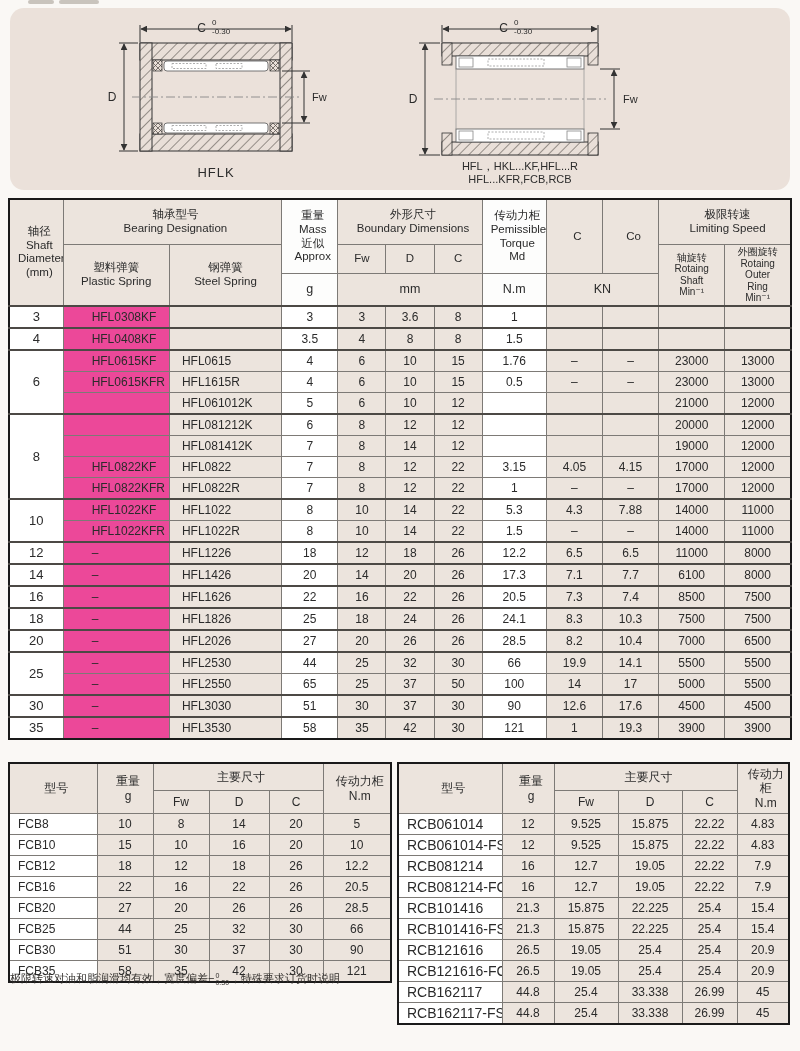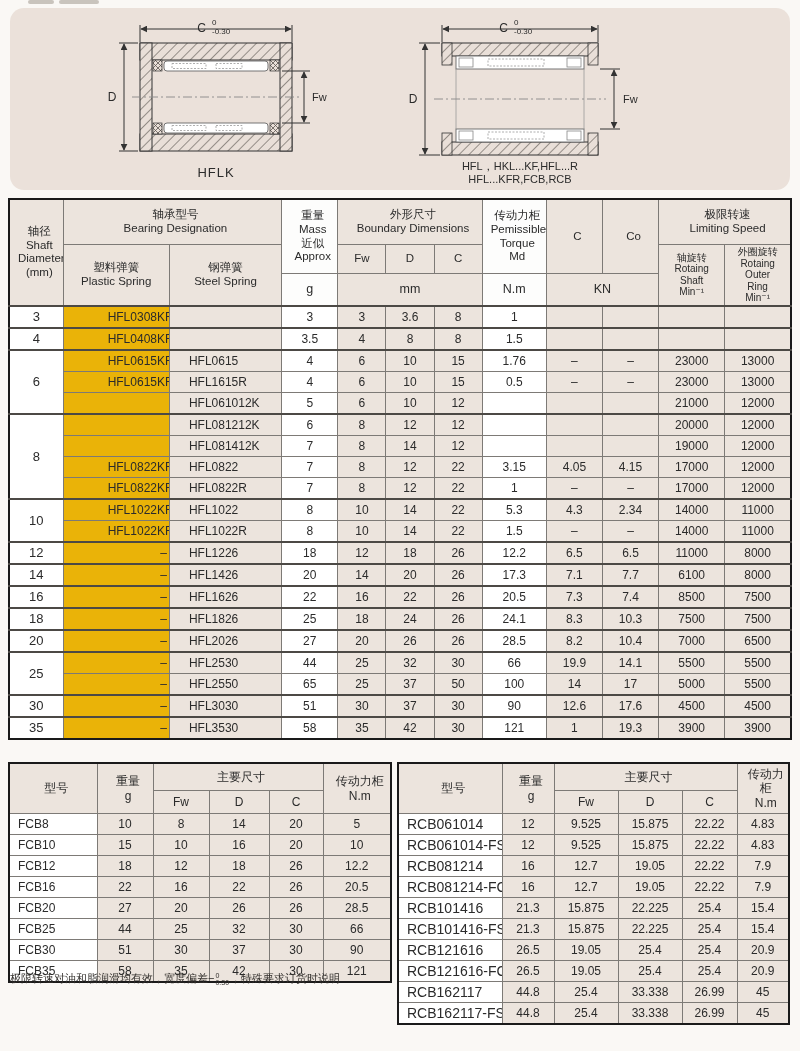--- a/index.html
+++ b/index.html
@@ -27,22 +27,22 @@
   .mtable{position:absolute;left:8px;top:198px;width:784px;border:2px solid #1a1a1a;}
   .mtable thead{border-bottom:2px solid #1a1a1a;}
   .mtable th{font-size:11.5px;}
   .mtable th.small{font-size:10px;line-height:1.15;}
   .hb{background:#ece4dd;}
   .hw{background:#fdfdfc;}
   .r1 th{height:42px;padding-left:8px;}
   .r2 th{height:26px;}
   .r3 th{height:28px;font-size:12.5px;}
   .c-shaft{background:#ffffff;font-size:13px;}
-  .c-plastic{background:#eab308;text-align:right;padding-left:44px;}
-  .c-steel{background:#ece4dd;text-align:left;padding-left:19px;}
+  .c-plastic{background:#ec4899;text-align:left;padding-left:28px;}
+  .c-steel{background:#ece4dd;text-align:left;padding-left:12px;}
   .c-mass{background:#ffffff;}
   .c-md{background:#ffffff;}
   .c-num{background:#ece4dd;}
   .group-start td{border-top:2px solid #4c4945;}
   
   .btable{position:absolute;border:2px solid #1a1a1a;}
   .btable th{font-size:12px;}
   .btable .r1 th{height:24px;}
   .btable .r2 th{height:20px;}
   #fcb{left:8px;top:762px;width:382px;}
@@ -362,21 +362,21 @@
         <tr class="group-start">
           <td rowspan="2" class="c-shaft">10</td>
           <td class="c-plastic">HFL1022KF</td>
           <td class="c-steel">HFL1022</td>
           <td class="c-mass">8</td>
           <td class="c-num">10</td>
           <td class="c-num">14</td>
           <td class="c-num">22</td>
           <td class="c-md">5.3</td>
           <td class="c-num">4.3</td>
-          <td class="c-num">2.34</td>
+          <td class="c-num">7.88</td>
           <td class="c-num">14000</td>
           <td class="c-num">11000</td>
         </tr>
         <tr>
           <td class="c-plastic">HFL1022KFR</td>
           <td class="c-steel">HFL1022R</td>
           <td class="c-mass">8</td>
           <td class="c-num">10</td>
           <td class="c-num">14</td>
           <td class="c-num">22</td>

